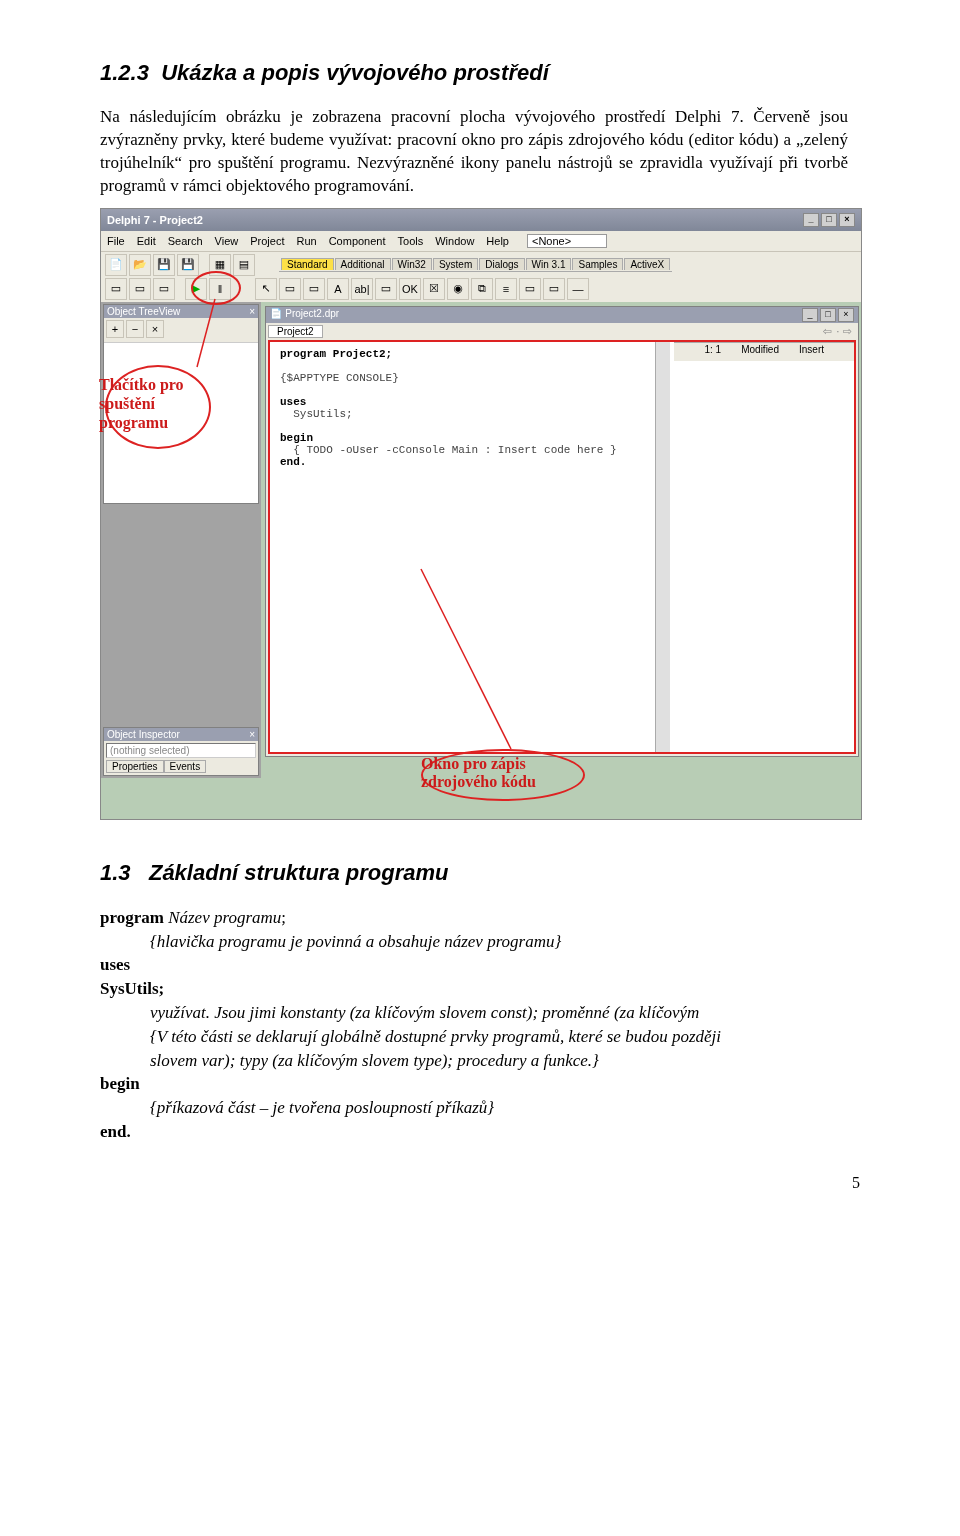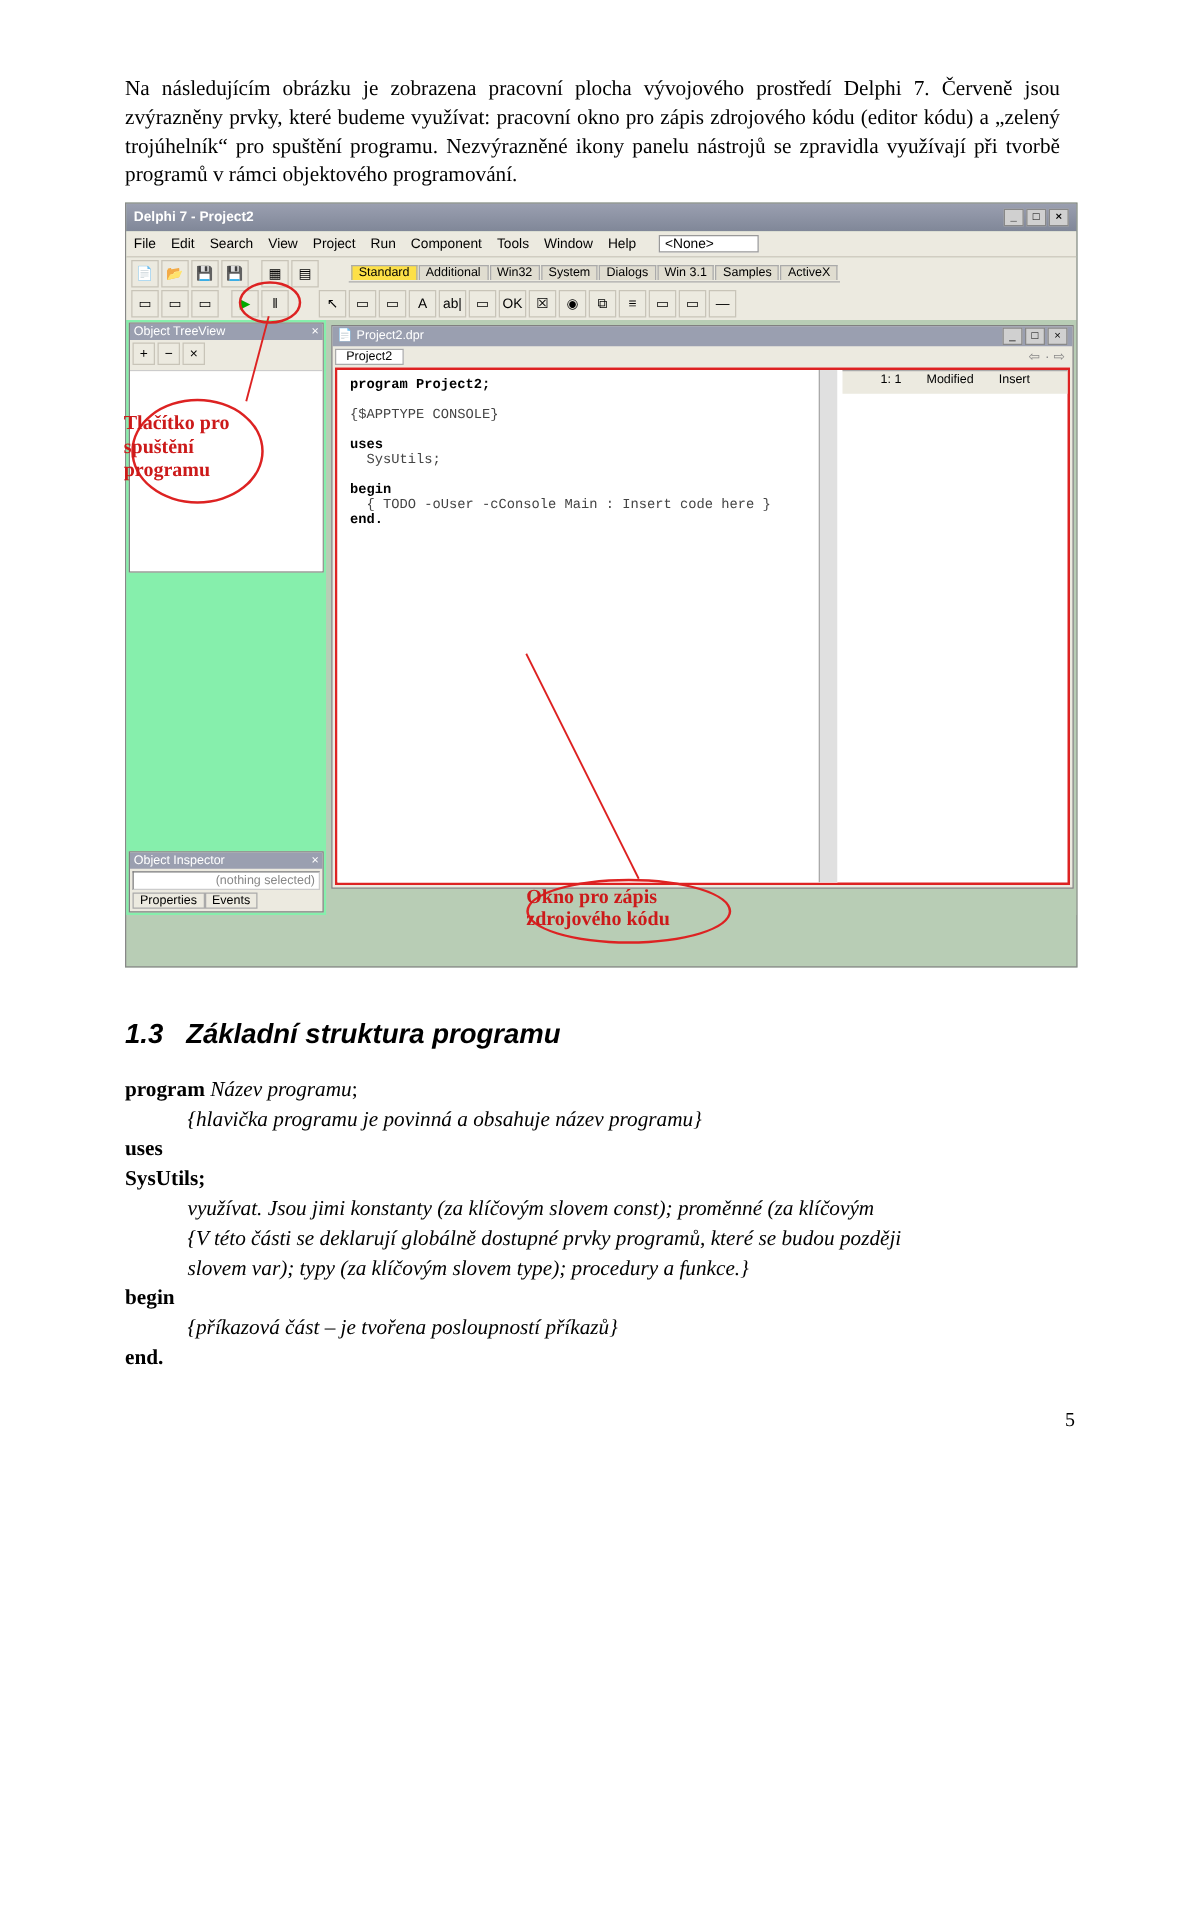--- a/index.html
+++ b/index.html
@@ -135,25 +135,24 @@
   border-radius: 50%;
   pointer-events: none;
   z-index: 50;
 }
 .ide-body {
   display: flex;
   height: 476px;
 }
 .left-col {
   width: 160px;
-  background: #86efac;
+  background: #a3a3a3;
   display: flex;
   flex-direction: column;
   gap: 12px;
-  text-align: right;
 }
 .panel {
   background: #eceae0;
   border: 1px solid #808080;
   margin: 2px;
 }
 .panel-title {
   background: #9a9fb0;
   color: #fff;
   font-size: 10px;
@@ -317,20 +316,23 @@
   text-align: right;
   font-size: 16px;
   margin: 30px 0 0 0;
 }
 </style>
 </head>
 <body>
 
 <div class="page">
 
+  <h2 class="section-title">
+    <span>1.2.3</span>&nbsp;&nbsp;<span>Ukázka a popis vývojového prostředí</span>
+  </h2>
 
   <p class="para">Na následujícím obrázku je zobrazena pracovní plocha vývojového prostředí Delphi 7. Červeně jsou zvýrazněny prvky, které budeme využívat: pracovní okno pro zápis zdrojového kódu (editor kódu) a „zelený trojúhelník“ pro spuštění programu. Nezvýrazněné ikony panelu nástrojů se zpravidla využívají při tvorbě programů v rámci objektového programování.</p>
 
   <div class="ide-container">
 
     <div class="ide-titlebar">
       <span>Delphi 7 - Project2</span>
       <div class="winbtns">
         <div class="winbtn">_</div>
         <div class="winbtn">□</div>

